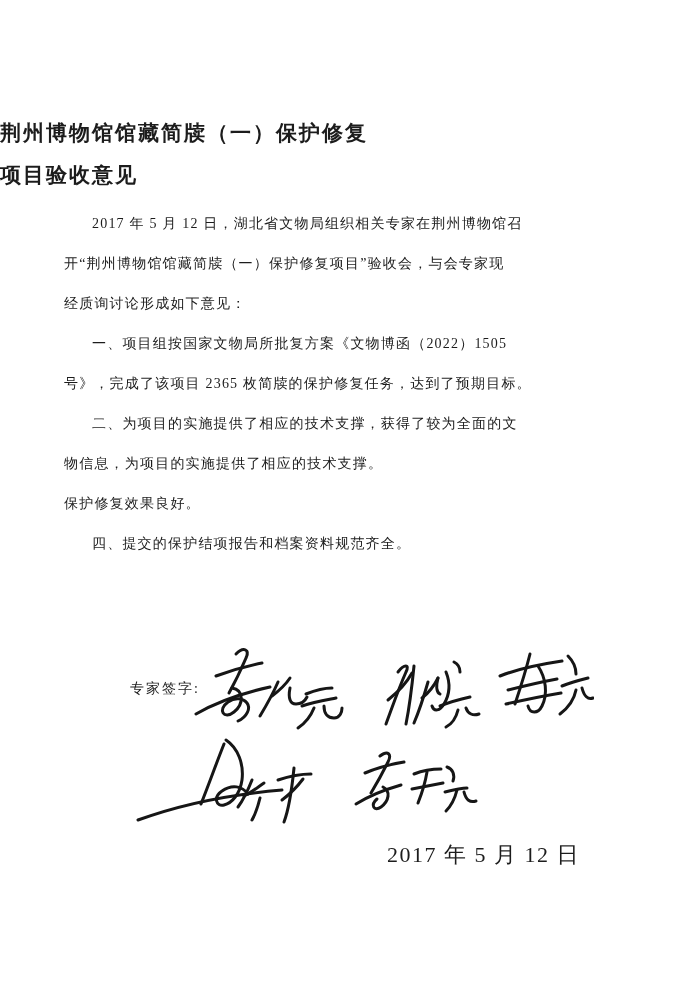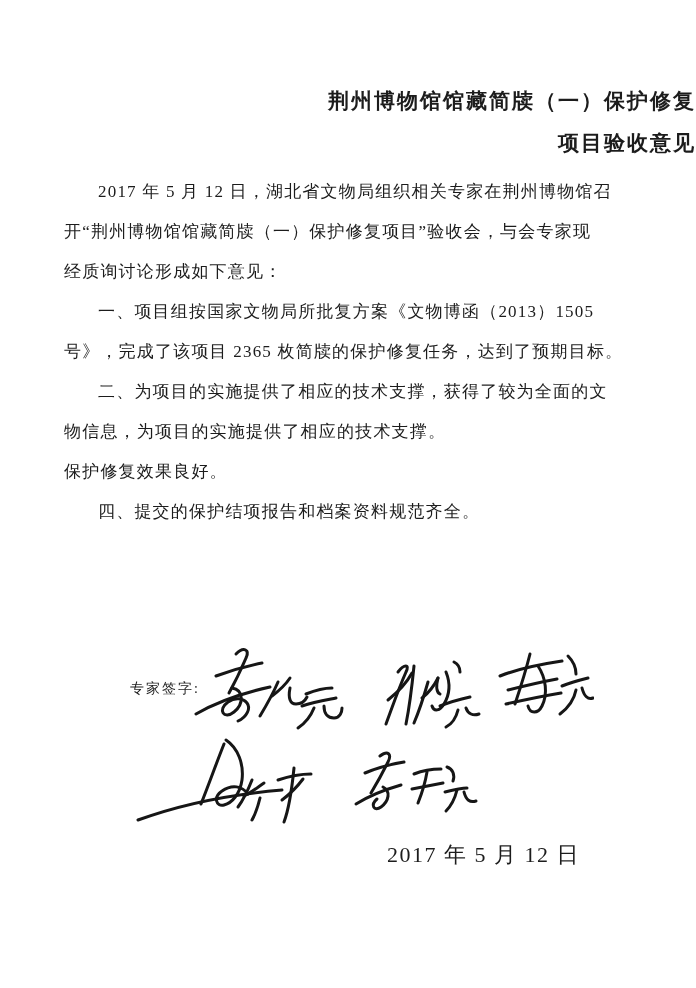--- a/index.html
+++ b/index.html
@@ -7,34 +7,34 @@
     position: relative;
     width: 696px;
     height: 988px;
     margin: 0 auto;
     background: #ffffff;
     color: #1c1c1c;
     font-family: "Liberation Serif", "DejaVu Serif", serif;
     overflow: hidden;
   }
   .title-block {
-    padding-top: 80px;
-    text-align: right;
+    padding-top: 112px;
+    text-align: left;
   }
   .title-line {
     font-size: 21px;
     font-weight: bold;
     letter-spacing: 2px;
     line-height: 42px;
   }
   .body-text {
     padding: 8px 62px 0 64px;
   }
   .line {
-    font-size: 17px;
+    font-size: 14px;
     line-height: 40px;
     letter-spacing: 1.2px;
     white-space: nowrap;
   }
   .indent { text-indent: 2em; }
   .sign-area {
     position: absolute;
     left: 0;
     top: 638px;
     width: 696px;
@@ -70,21 +70,21 @@
 
   <div class="title-block">
     <div class="title-line">荆州博物馆馆藏简牍（一）保护修复</div>
     <div class="title-line">项目验收意见</div>
   </div>
 
   <div class="body-text">
     <div class="line indent">2017 年 5 月 12 日，湖北省文物局组织相关专家在荆州博物馆召</div>
     <div class="line">开“荆州博物馆馆藏简牍（一）保护修复项目”验收会，与会专家现</div>
     <div class="line">经质询讨论形成如下意见：</div>
-    <div class="line indent">一、项目组按国家文物局所批复方案《文物博函（2013）1505</div>
+    <div class="line indent">一、项目组按国家文物局所批复方案《文物博函（2022）1505</div>
     <div class="line">号》，完成了该项目 2365 枚简牍的保护修复任务，达到了预期目标。</div>
     <div class="line indent">二、为项目的实施提供了相应的技术支撑，获得了较为全面的文</div>
     <div class="line">物信息，为项目的实施提供了相应的技术支撑。</div>
     <div class="line">保护修复效果良好。</div>
     <div class="line indent">四、提交的保护结项报告和档案资料规范齐全。</div>
   </div>
 
   <div class="sign-area">
     <span class="sign-label">专家签字:</span>
 

